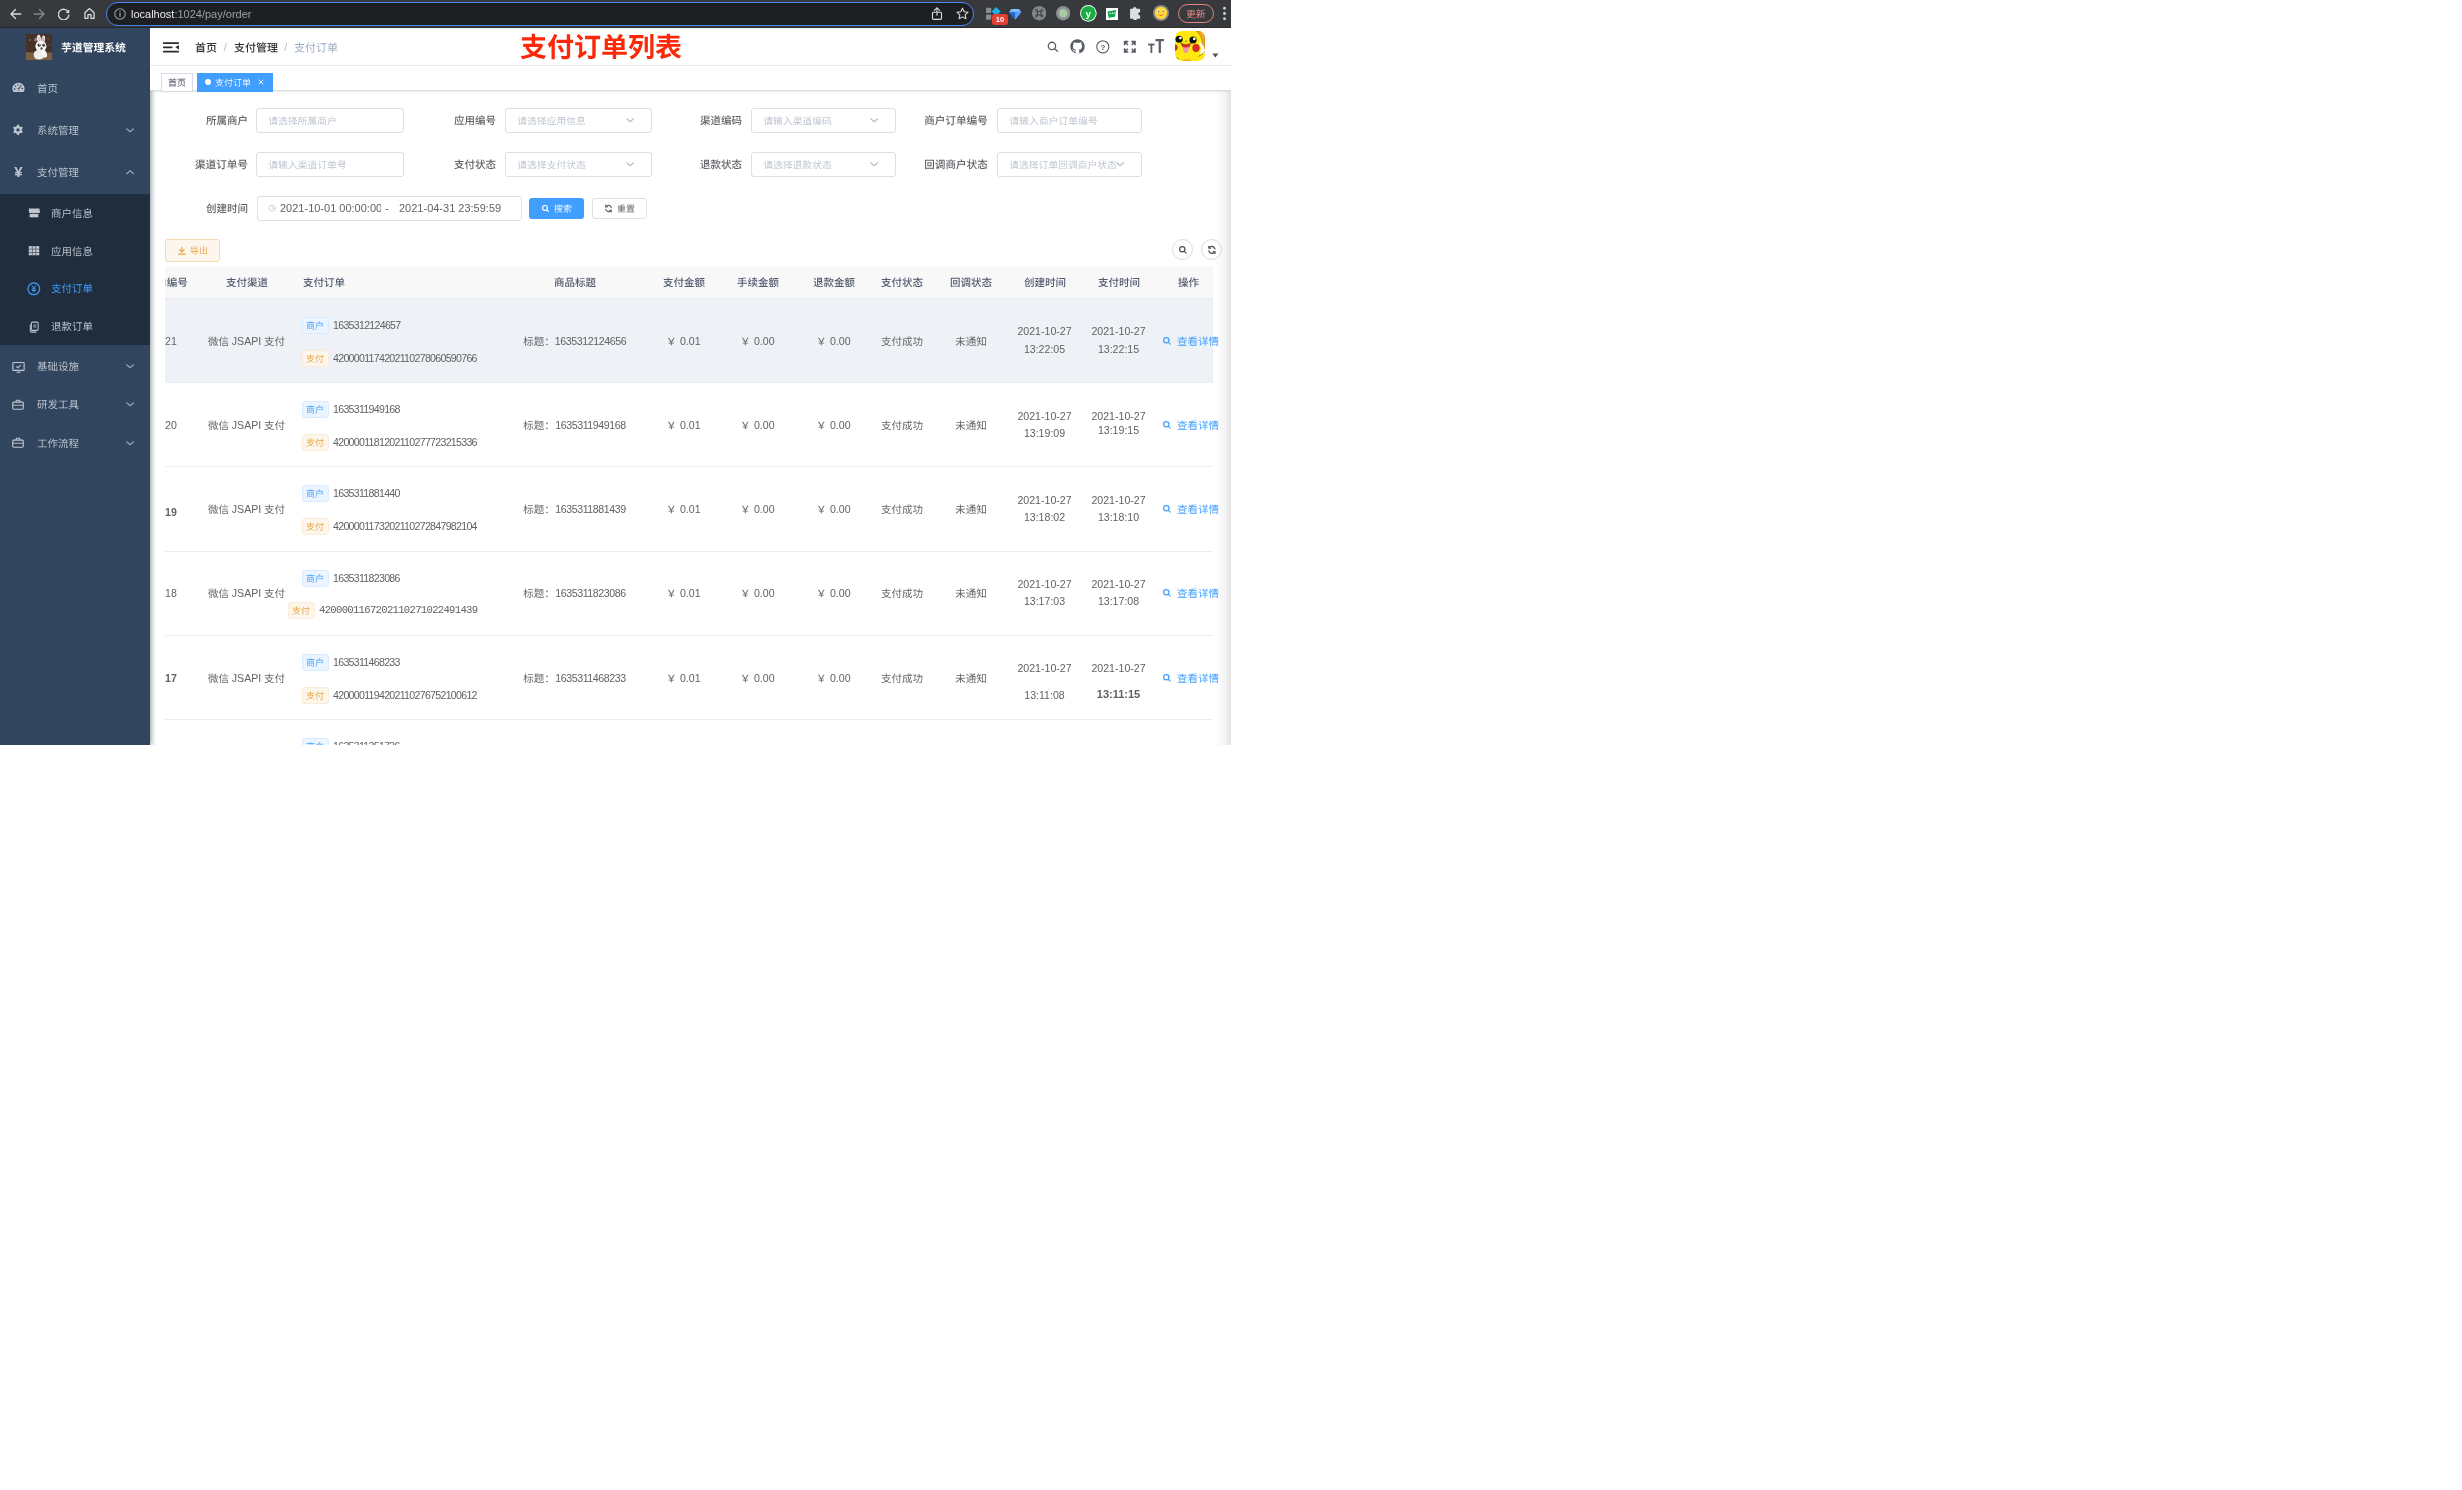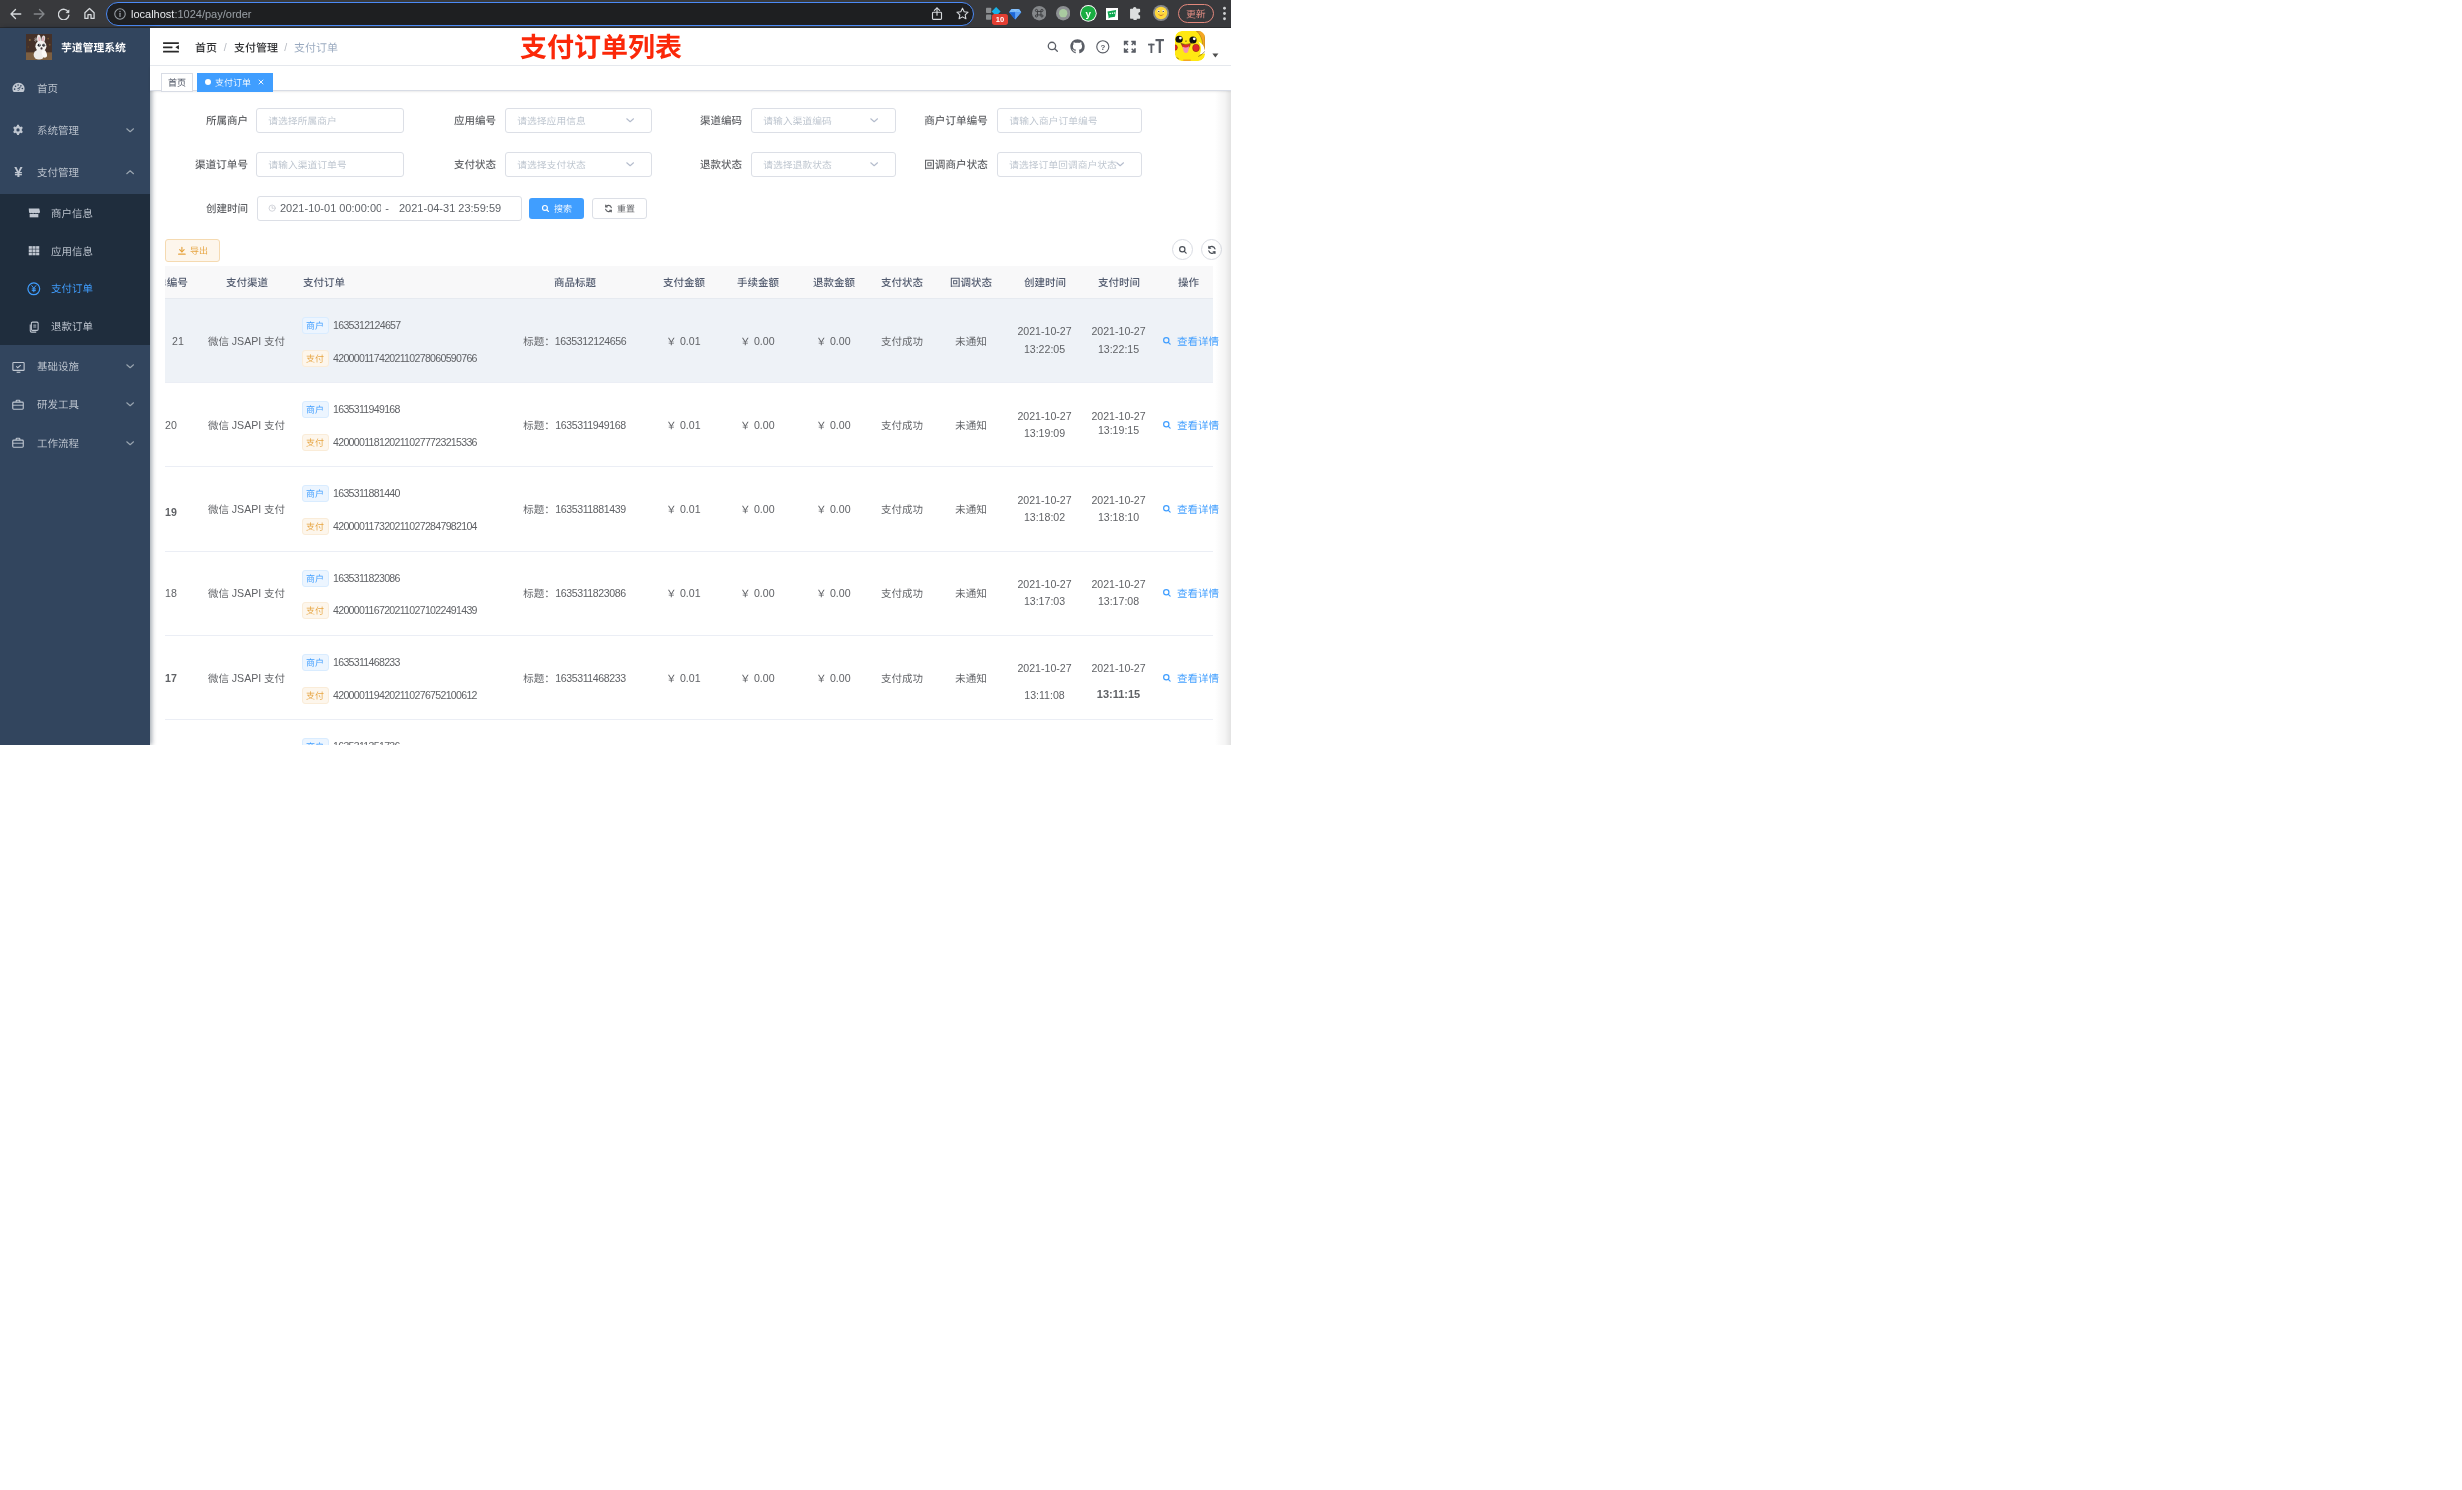--- a/index.html
+++ b/index.html
@@ -831,21 +831,21 @@
     </svg>
   </div>
 <div style="position:absolute;left:1037px;top:266px;width:303px;height:32px;display:flex;align-items:center;justify-content:center;">
     <svg style="width:21px;height:10.6px;flex:none;" viewBox="0 0 2000 1000" fill="#515a6e">
       <use href="#m64cd" x="0"></use>
       <use href="#m4f5c" x="1000"></use>
     </svg>
   </div>
 <div style="position:absolute;left:165px;top:299px;width:1048px;height:84px;background:#eef2f7;"></div>
 <div style="position:absolute;left:165px;top:382px;width:1048px;height:0.8px;background:#ebeef5;"></div>
-<div style="position:absolute;left:172px;top:335px;width:30px;height:12px;display:flex;align-items:center;">
+<div style="position:absolute;left:165px;top:335px;width:30px;height:12px;display:flex;align-items:center;">
     <span style="font-size:10.6px;color:#606266;line-height:10.6px;font-weight:400;flex:none;">21</span>
   </div>
 <div style="position:absolute;left:95px;top:299px;width:303px;height:84px;display:flex;align-items:center;justify-content:center;">
     <svg style="width:21px;height:10.6px;flex:none;" viewBox="0 0 2000 1000" fill="#606266">
       <use href="#r5fae" x="0"></use>
       <use href="#r4fe1" x="1000"></use>
     </svg>
     <span style="font-size:10.6px;color:#606266;line-height:10.6px;font-weight:400;flex:none;">&nbsp;JSAPI&nbsp;</span>
     <svg style="width:21px;height:10.6px;flex:none;" viewBox="0 0 2000 1000" fill="#606266">
       <use href="#r652f" x="0"></use>
@@ -1158,21 +1158,21 @@
 <div style="position:absolute;left:302px;top:570px;width:303px;height:16.7px;display:flex;align-items:center;">
     <div style="width:26.5px;height:16.7px;border-radius:3px;background:#ecf5ff;border:0.8px solid #d9ecff;color:#409eff;display:flex;align-items:center;justify-content:center;flex:none;">
       <svg style="width:18px;height:9px;flex:none;" viewBox="0 0 2000 1000" fill="#409eff">
         <use href="#r5546" x="0"></use>
         <use href="#r6237" x="1000"></use>
       </svg>
     </div>
     <div style="width:4.5px;"></div>
     <span style="font-size:10.6px;color:#606266;line-height:10.6px;font-weight:400;flex:none;letter-spacing:-0.7px;">1635311823086</span>
   </div>
-<div style="position:absolute;left:302px;top:602px;width:303px;height:16.7px;display:flex;align-items:center;">
+<div style="position:absolute;left:288px;top:602px;width:303px;height:16.7px;display:flex;align-items:center;font-family:Liberation Mono, monospace;">
     <div style="width:26.5px;height:16.7px;border-radius:3px;background:#fdf6ec;border:0.8px solid #faecd8;color:#e6a23c;display:flex;align-items:center;justify-content:center;flex:none;">
       <svg style="width:18px;height:9px;flex:none;" viewBox="0 0 2000 1000" fill="#e6a23c">
         <use href="#r652f" x="0"></use>
         <use href="#r4ed8" x="1000"></use>
       </svg>
     </div>
     <div style="width:4.5px;"></div>
     <span style="font-size:10.6px;color:#606266;line-height:10.6px;font-weight:400;flex:none;letter-spacing:-0.7px;">4200001167202110271022491439</span>
   </div>
 <div style="position:absolute;left:423px;top:551px;width:303px;height:84px;display:flex;align-items:center;justify-content:center;">

